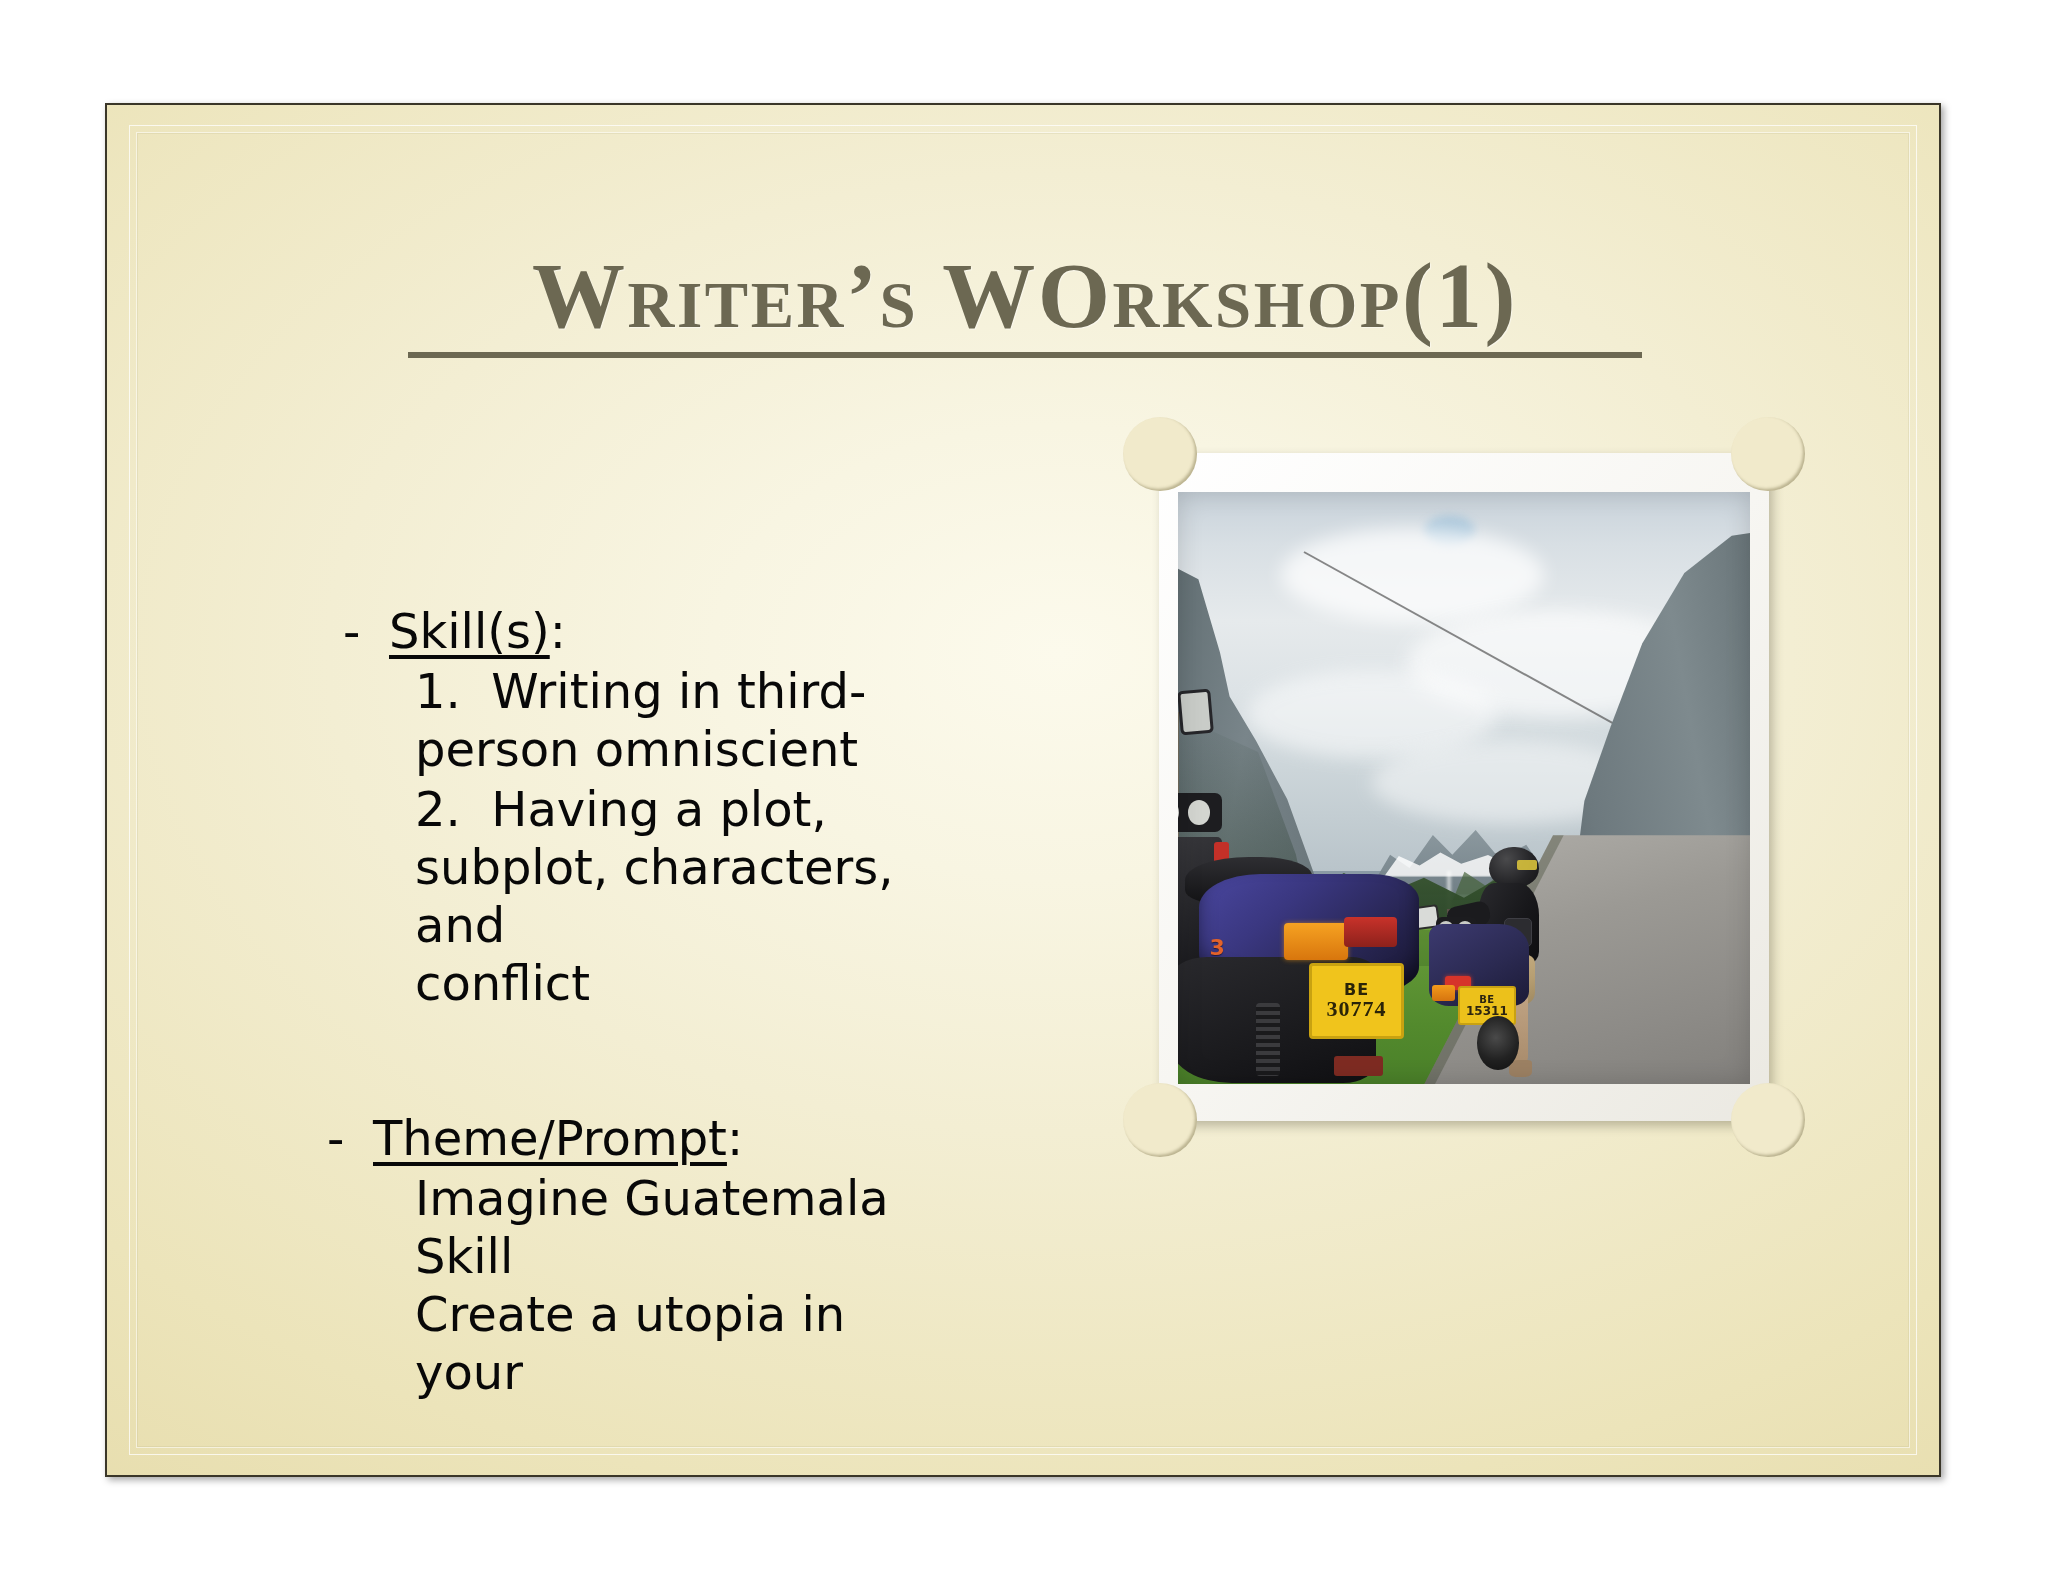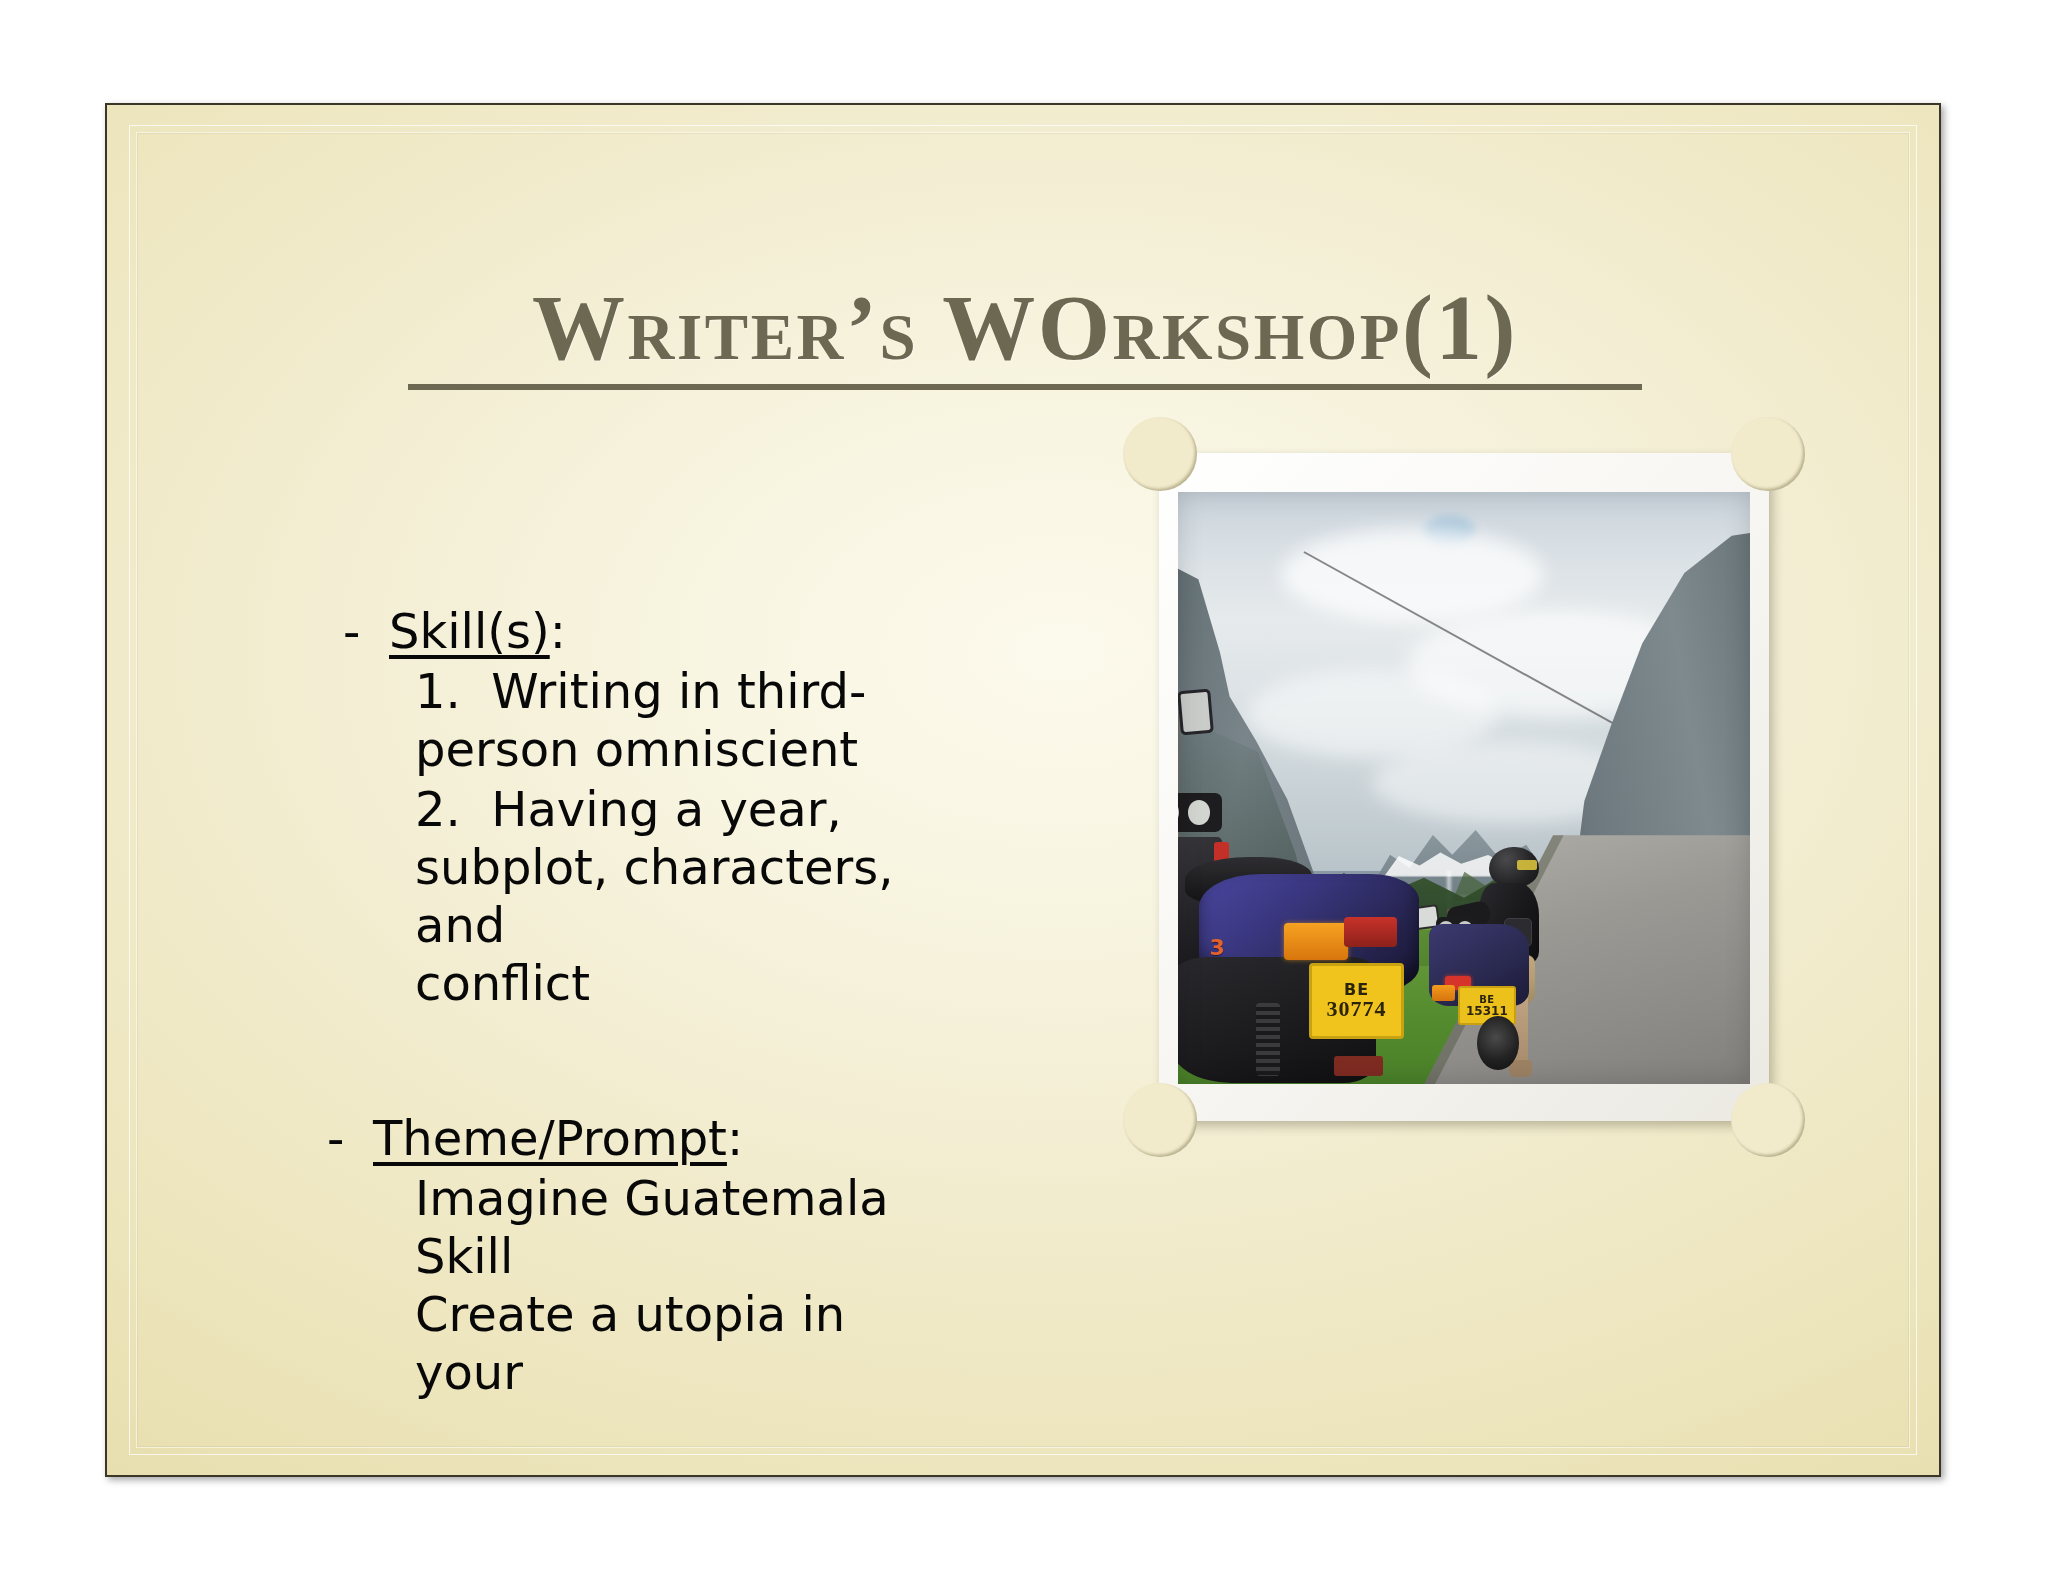--- a/index.html
+++ b/index.html
@@ -71,21 +71,20 @@
   .title-text {
     font-family: "Liberation Serif", "DejaVu Serif", serif;
     font-variant: small-caps;
     font-weight: bold;
     font-size: 93px;
     letter-spacing: 2.5px;
     color: #6c6852;
     line-height: 1.05;
     text-shadow: 1px 1px 1px rgba(255,255,255,0.5);
     white-space: nowrap;
-    margin-top: 32px;
   }
   .title-rule {
     margin: 7px auto 0 auto;
     width: 1234px;
     height: 6px;
     background: #6c6852;
   }
 
   
   .body-col {
@@ -489,21 +488,21 @@
 
       <div class="lvl2">
         <div class="numline">
           <span>1.</span>&nbsp;&nbsp;<span>Writing in third-</span>
         </div>
         <div>person omniscient</div>
       </div>
 
       <div class="lvl2">
         <div class="numline">
-          <span>2.</span>&nbsp;&nbsp;<span>Having a year,</span>
+          <span>2.</span>&nbsp;&nbsp;<span>Having a plot,</span>
         </div>
         <div>subplot, characters, and</div>
         <div>conflict</div>
       </div>
 
       <div class="spacer-gap"></div>
 
       <div class="theme-block">
         <div class="lvl1 theme-head">
           <span class="dash">-</span><span class="heading">Theme/Prompt</span><span>:</span>

